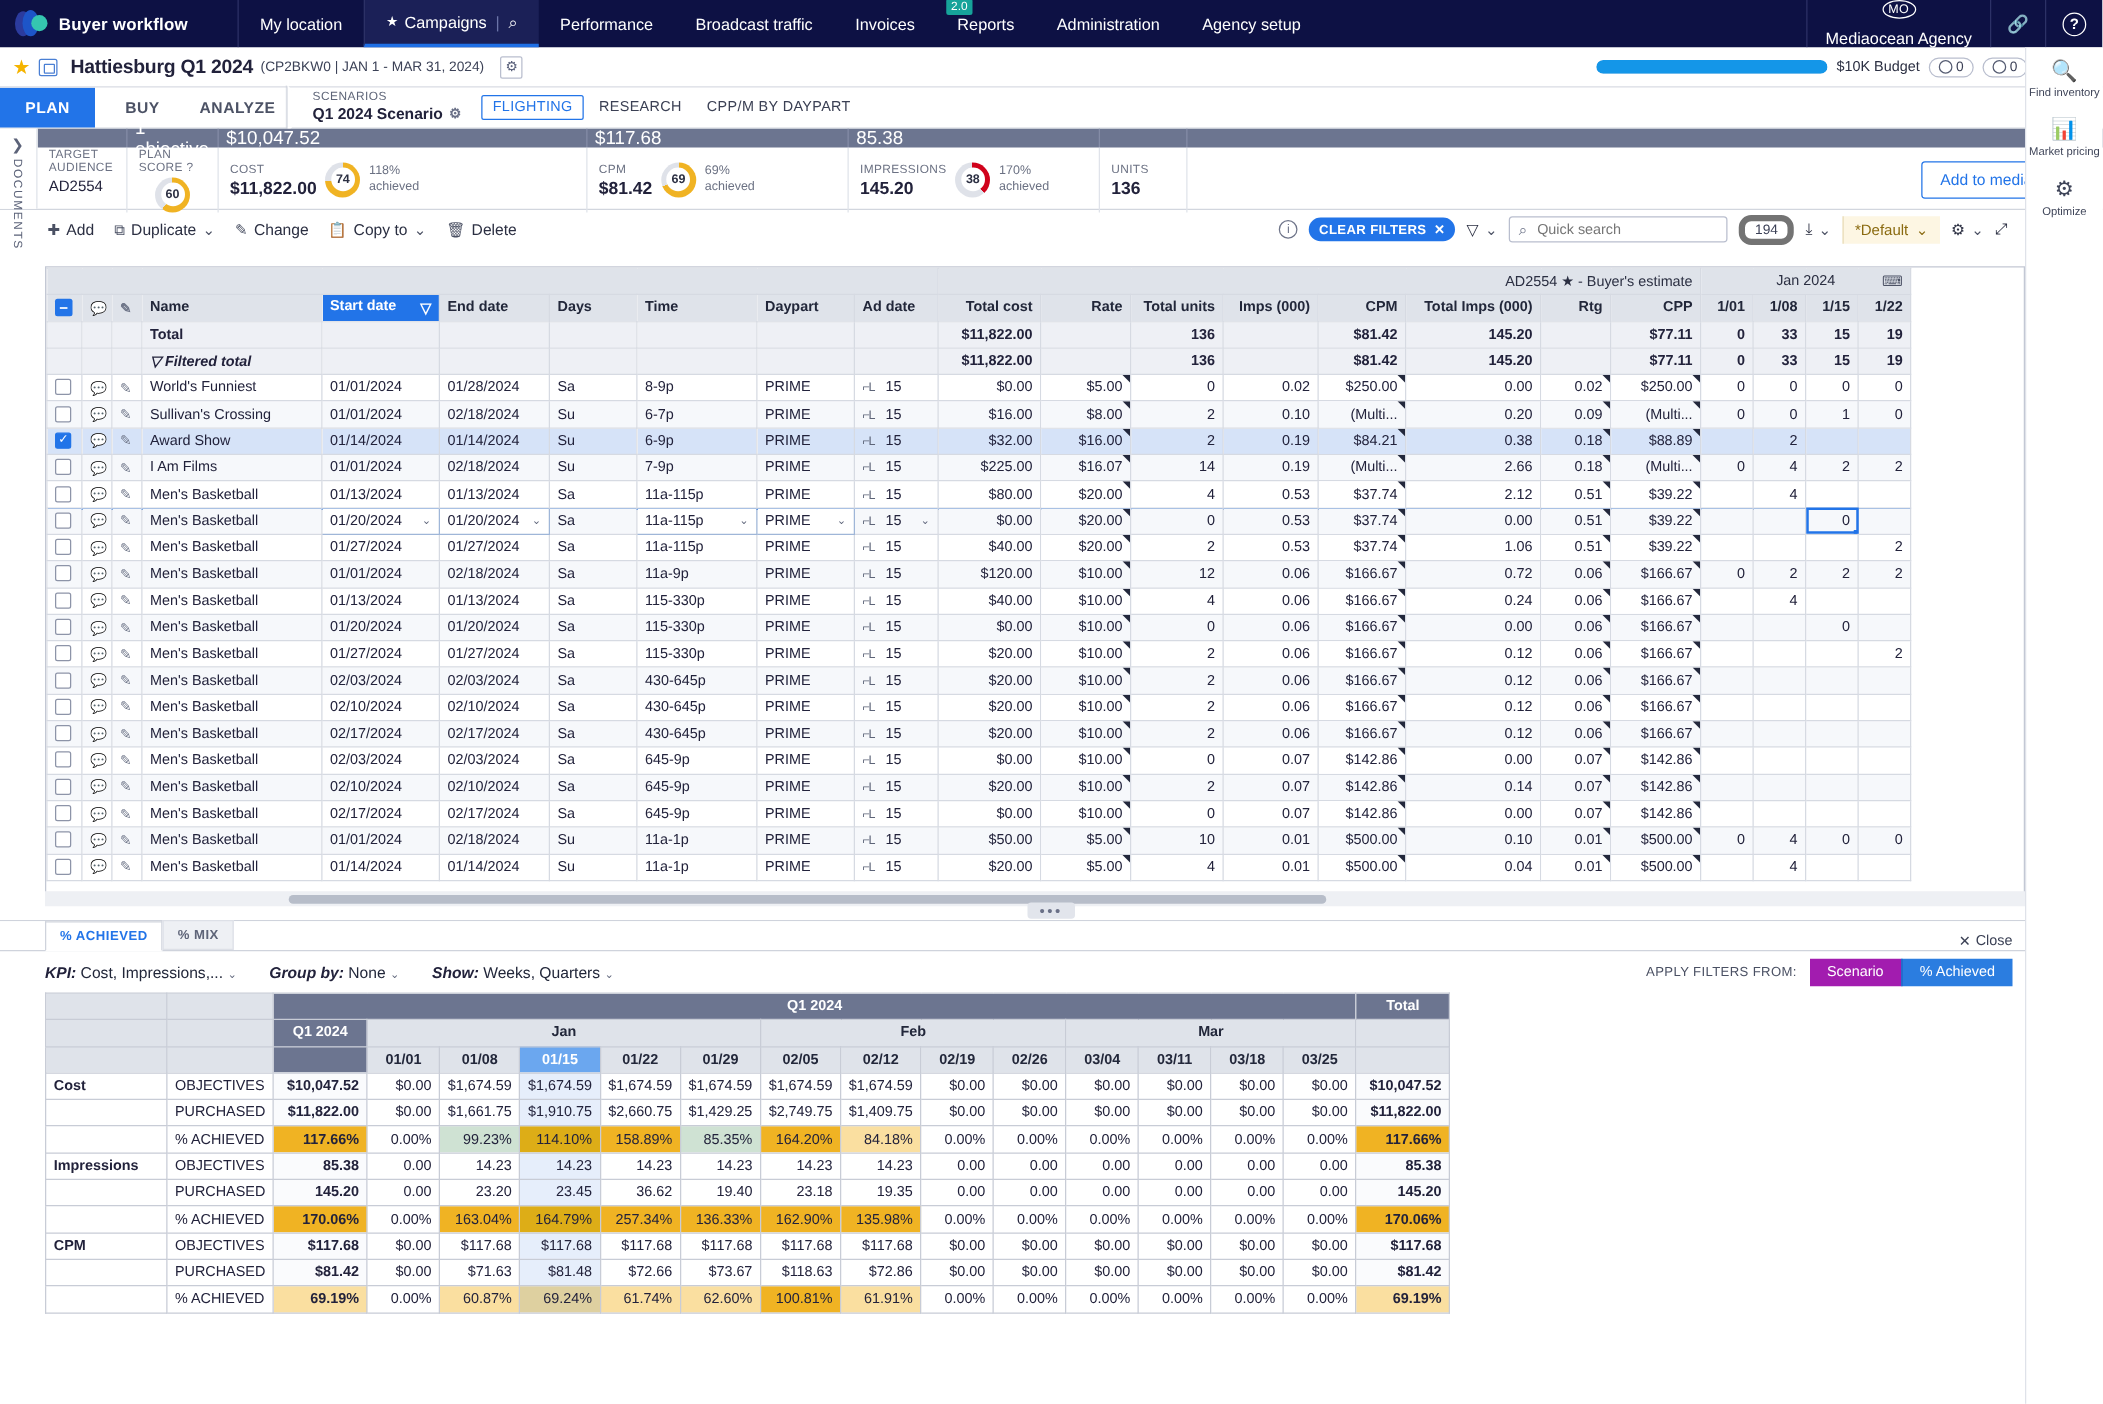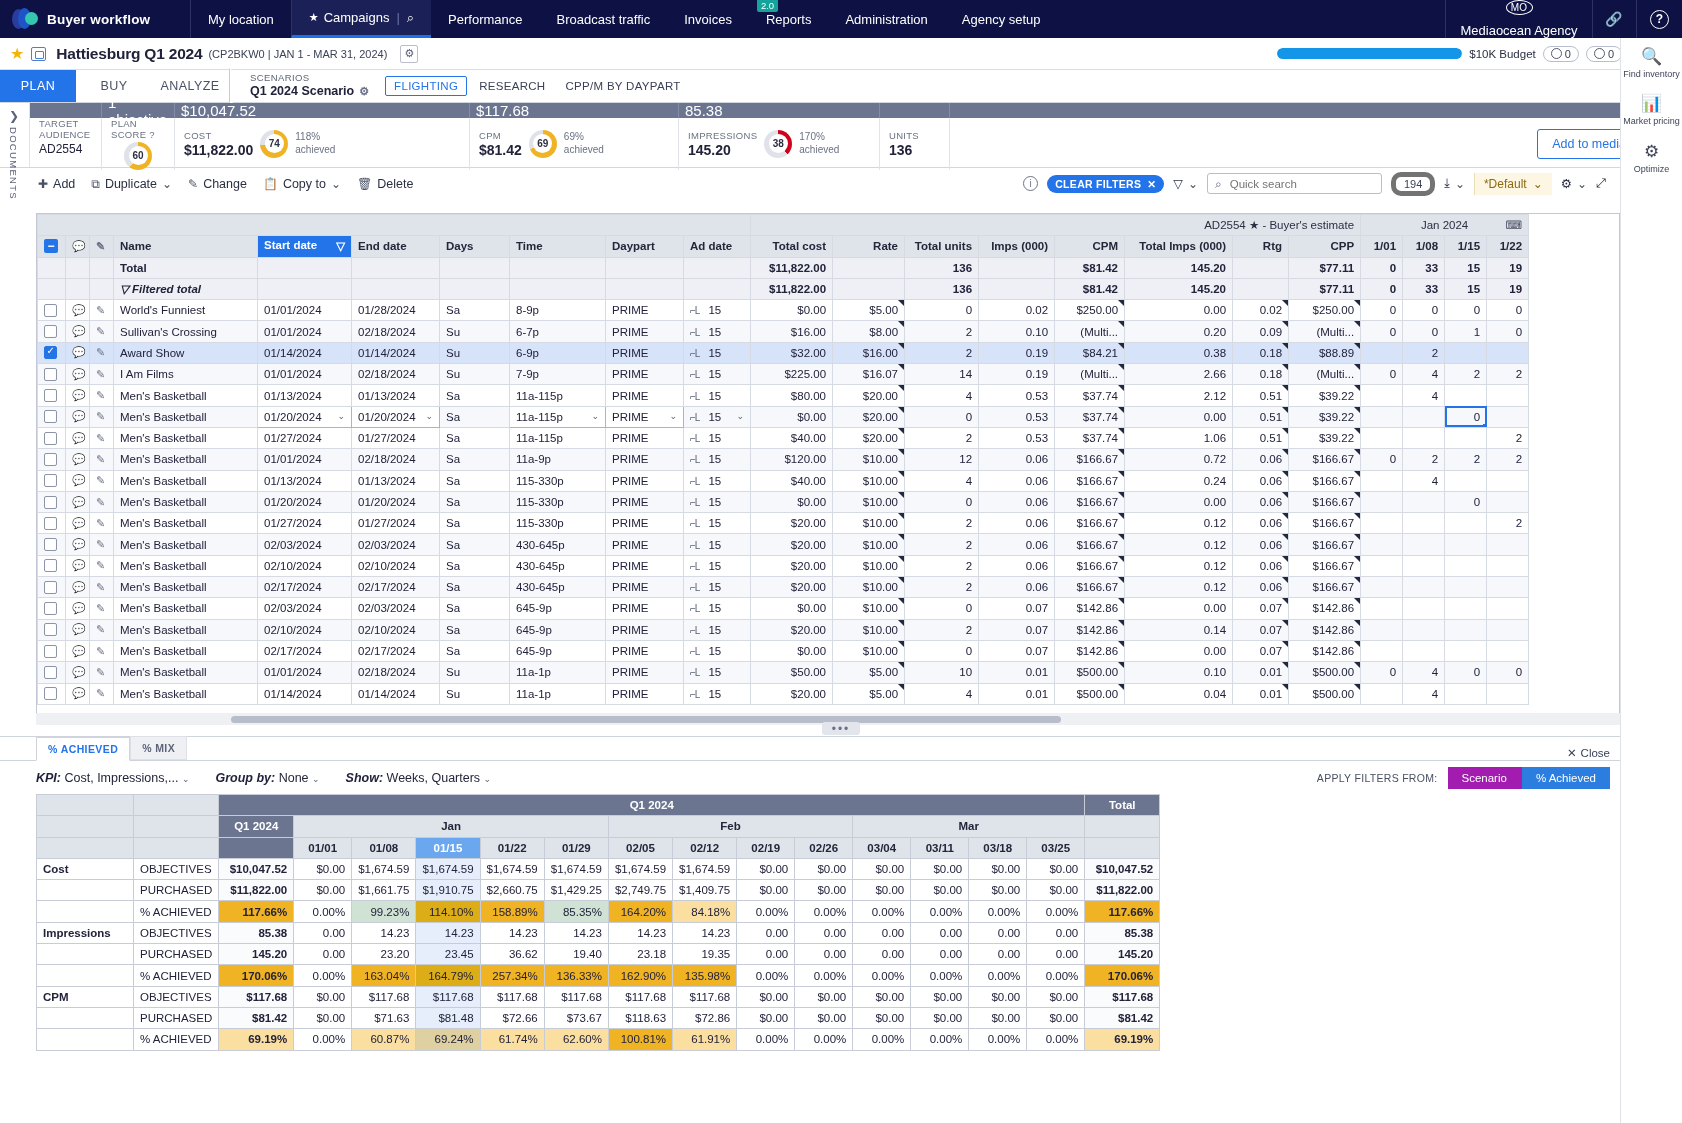--- a/index.html
+++ b/index.html
@@ -42,21 +42,21 @@
   .budget-wrap { margin-left:auto; display:flex; align-items:center; gap:7px; padding-right:8px; }
   .budget-bar { width:185px; height:11px; border-radius:6px; background:#e4e7ee; overflow:hidden; }
   .budget-bar > i { display:block; height:100%; width:100%; background:#1496e8; border-radius:6px; }
   .budget-label { font-size:11.5px; color:#2b2f42; }
   .pill { display:flex; align-items:center; gap:3px; border:1px solid #b9bece; border-radius:11px; padding:1px 7px; font-size:11px; color:#3a3f55; cursor:pointer; }
   .pill.amber { border-color:#f0b323; color:#9b6c00; }
   .dot-ic { width:11px; height:11px; border-radius:50%; border:1.2px solid #555c72; display:inline-block; }
 
   
   .planbar { height:33px; background:#fff; display:flex; align-items:stretch; border-bottom:1px solid #d2d6de; }
-  .ptab { width:76px; display:flex; align-items:center; justify-content:center; font-size:12.5px; font-weight:normal; letter-spacing:.4px; color:#4c5265; cursor:pointer; }
+  .ptab { width:76px; display:flex; align-items:center; justify-content:center; font-size:12.5px; font-weight:bold; letter-spacing:.4px; color:#4c5265; cursor:pointer; }
   .ptab.on { background:#2274e8; color:#fff; }
   .chev-wrap { display:flex; align-items:center; position:relative; margin-left:2px; padding-left:20px; }
   .chev-wrap:before { content:""; position:absolute; left:0; top:-2px; width:0; height:0; border-top:19px solid transparent; border-bottom:19px solid transparent; border-left:16px solid #fff; filter:drop-shadow(-1px 0 0 #c7ccd7); }
   .scen-block { display:flex; flex-direction:column; justify-content:center; line-height:1.15; padding-right:10px; }
   .scen-lab { font-size:9.5px; color:#5e6578; letter-spacing:.4px; }
   .scen-val { font-size:12.5px; font-weight:bold; display:flex; align-items:center; gap:5px; }
   .scen-gear { font-size:11px; color:#6a7087; cursor:pointer; }
   .vtabs { display:flex; align-items:center; gap:4px; margin-left:6px; }
   .vtab { font-size:11.5px; letter-spacing:.3px; color:#3b4054; padding:3px 8px; cursor:pointer; }
   .vtab.sel { color:#2274e8; border:1px solid #2274e8; border-radius:2px; }

